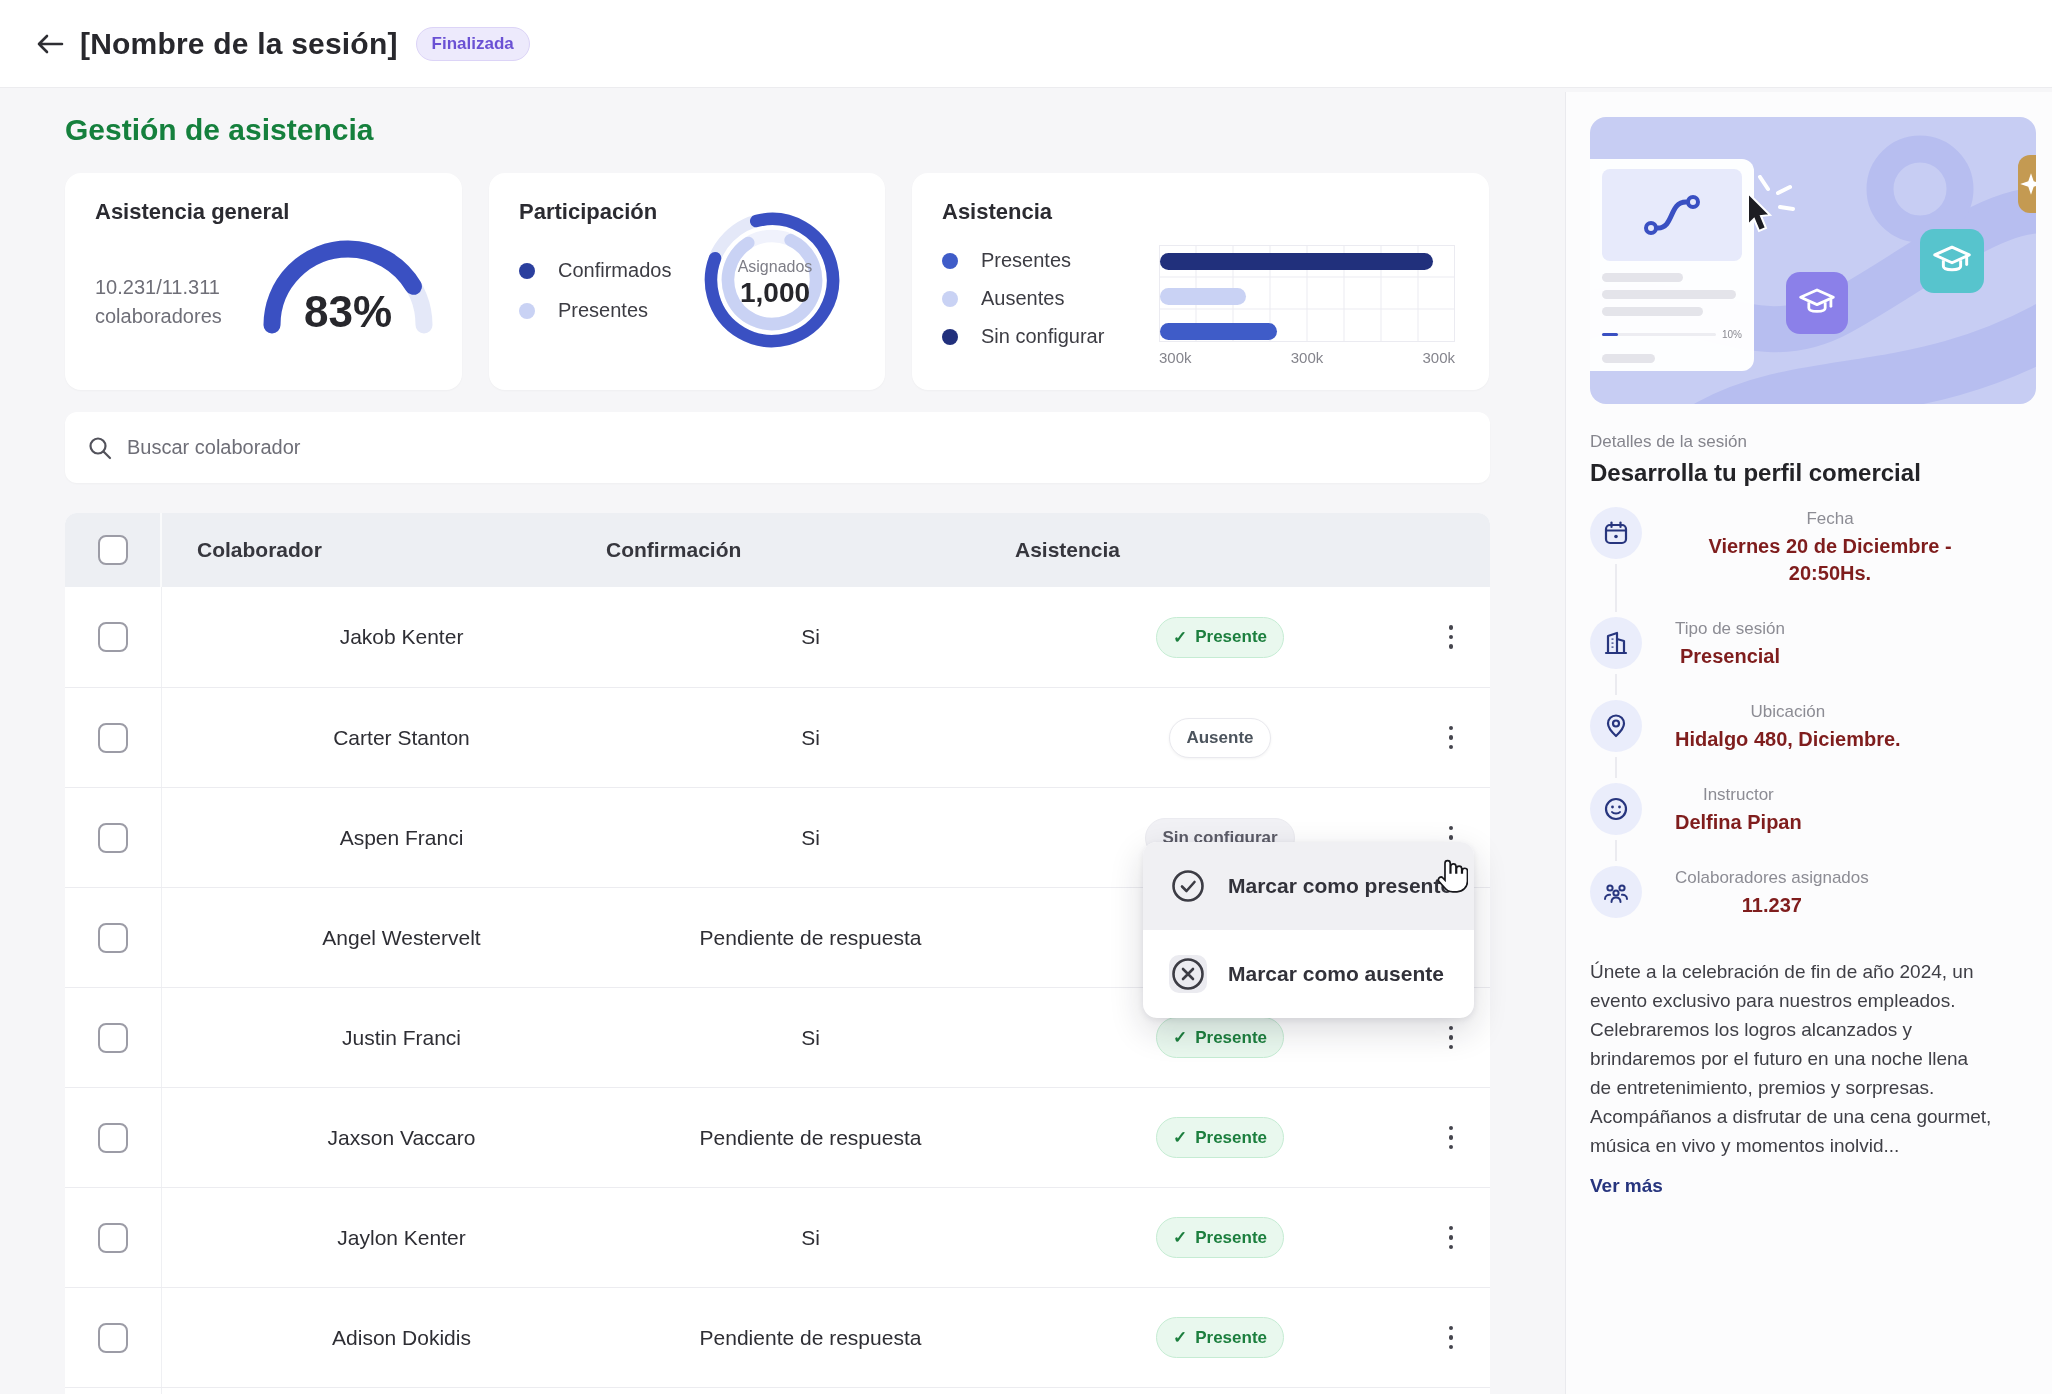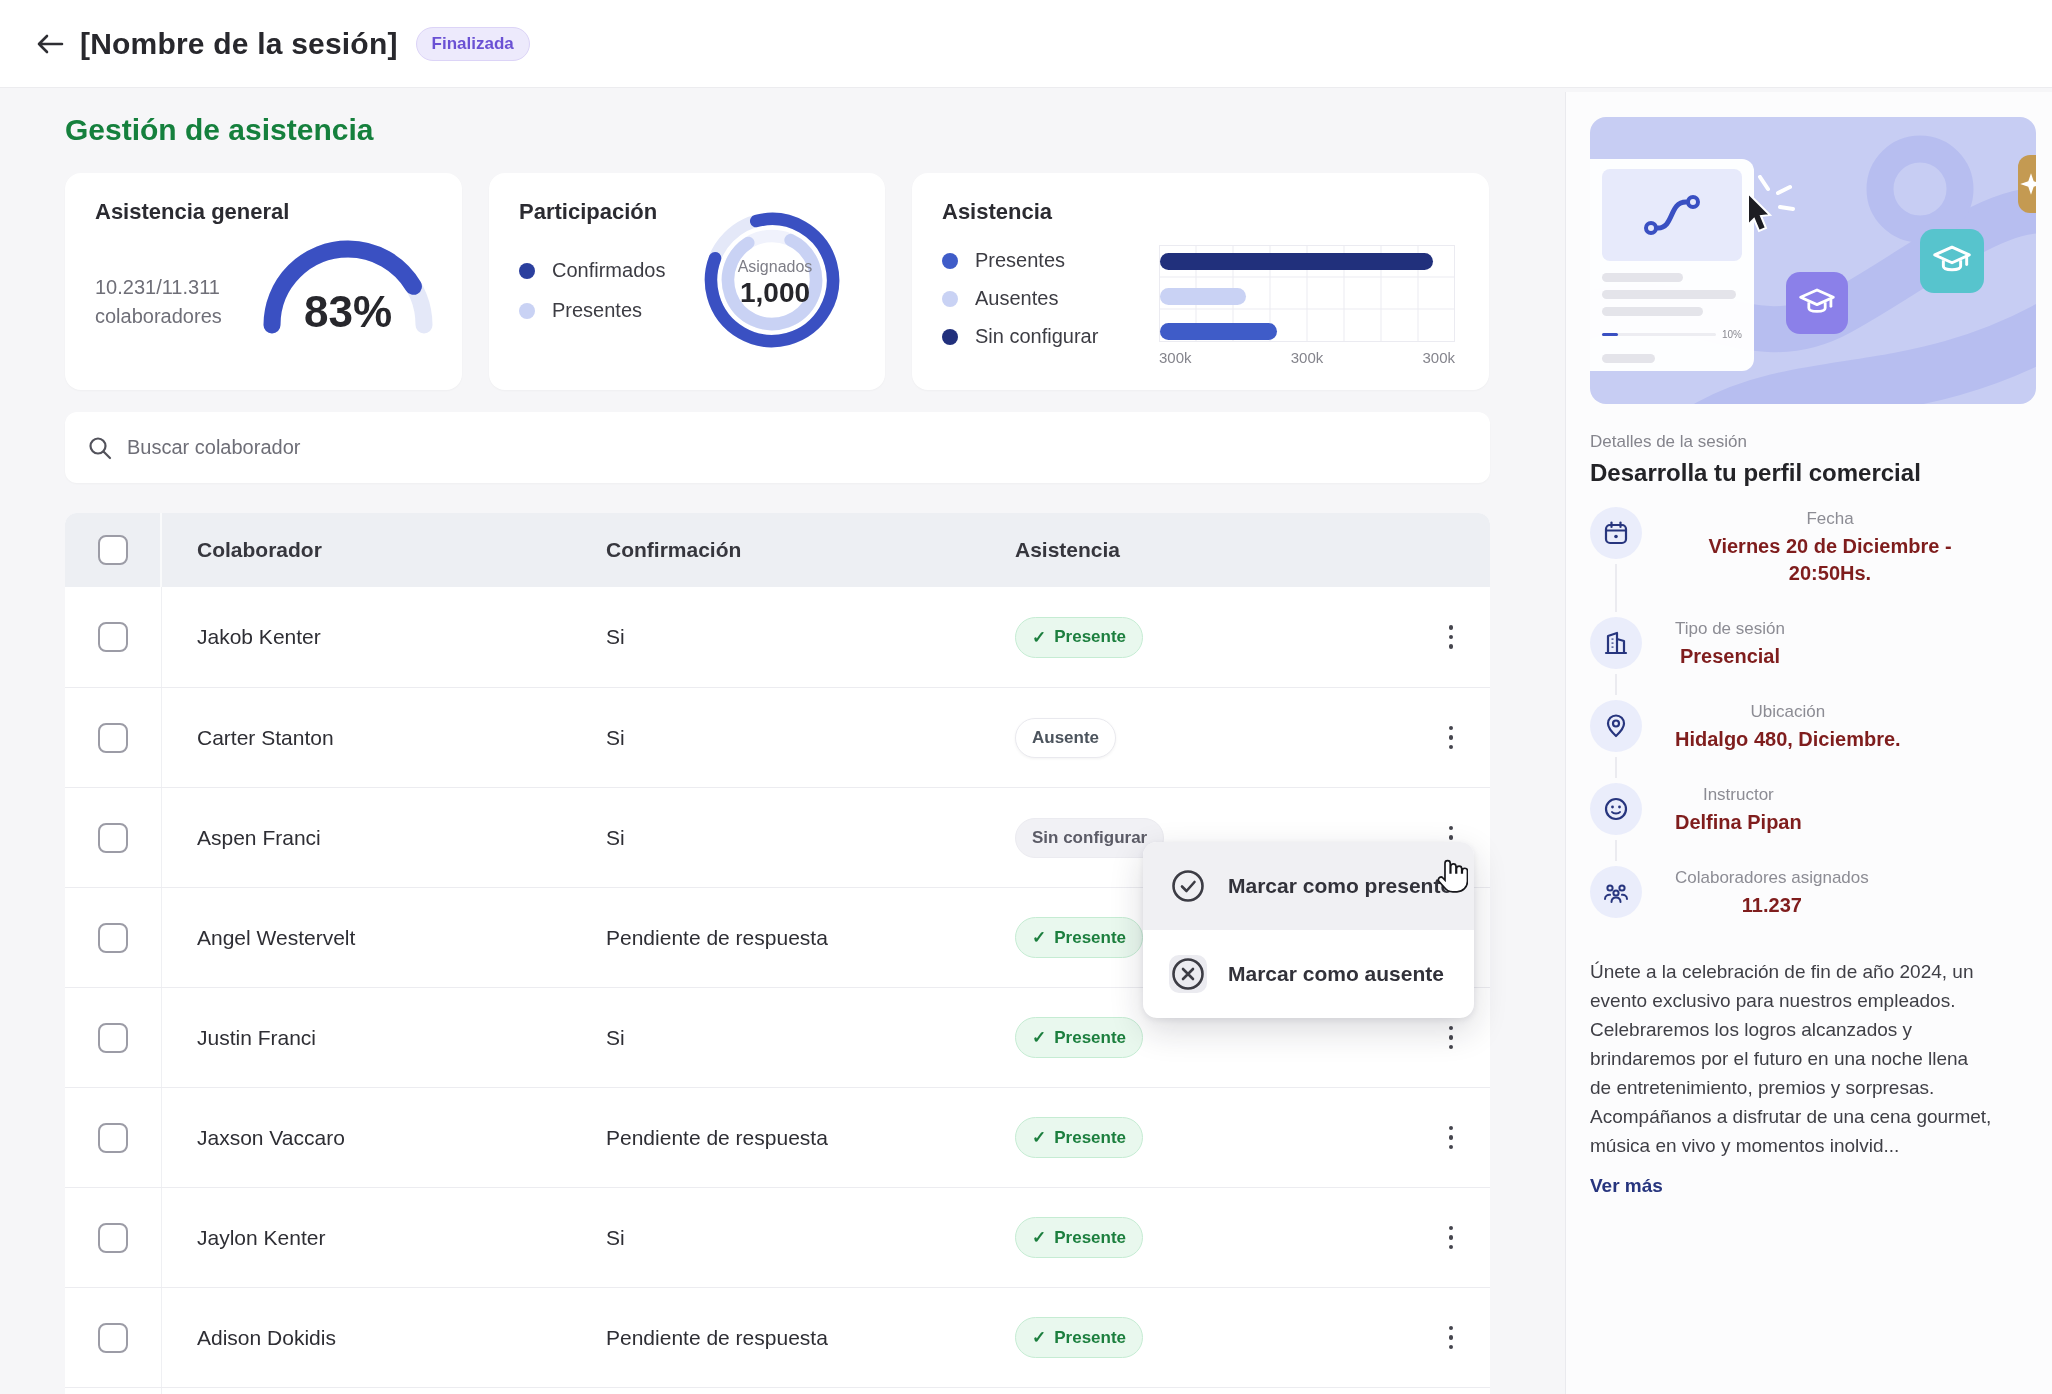--- a/index.html
+++ b/index.html
@@ -18,21 +18,21 @@
   .card2 { width:396px; }
   .card3 { width:577px; }
   .card-title { font-size:22px; font-weight:bold; color:#2b2b31; }
 
   .gen-stat { position:absolute; left:30px; top:100px; font-size:20px; color:#6f6f78; line-height:1.45; }
   .gauge-wrap { position:absolute; right:26px; top:42px; width:176px; height:140px; }
   .gauge-label { position:absolute; width:100%; text-align:center; bottom:18px; font-size:44px; font-weight:bold; color:#27272c; }
 
   .legend { display:flex; flex-direction:column; gap:17px; margin-top:34px; }
   .legend.tight { gap:15px; margin-top:24px; }
-  .lrow { display:flex; align-items:center; gap:17px; }
+  .lrow { display:flex; align-items:center; gap:23px; }
   .ldot { width:16px; height:16px; border-radius:50%; flex:none; }
   .ltext { font-size:20px; color:#3c3c43; }
   .donut-wrap { position:absolute; right:32px; top:32px; width:156px; height:156px; }
   .donut-center { position:absolute; inset:0; display:flex; flex-direction:column; align-items:center; justify-content:center; }
   .dc-label { font-size:16px; color:#7d7d86; }
   .dc-value { font-size:28px; font-weight:bold; color:#26262b; margin-top:1px; }
   .barchart { position:absolute; right:30px; top:72px; }
 
   .searchbar { margin-top:22px; height:71px; background:#fff; border-radius:12px; position:relative; box-shadow:0 1px 2px rgba(20,20,40,0.03); }
   .searchbar input { width:100%; height:100%; border:none; outline:none; background:transparent; padding-left:62px; font-size:20px; color:#3b82f6; font-family:"Liberation Sans",sans-serif; }
@@ -41,21 +41,21 @@
 
   .table { margin-top:30px; border-radius:12px 12px 0 0; overflow:hidden; background:#fff; }
   .thead { display:grid; grid-template-columns:97px 444px 409px 410px 1fr; height:74px; background:#edeff3; align-items:center; }
   .thead .cb-col { background:transparent; height:100%; display:flex; align-items:center; justify-content:center; }
   .th { font-size:21px; font-weight:bold; color:#36363d; }
   .th.name { padding-left:35px; }
   .trow { display:grid; grid-template-columns:97px 444px 409px 410px 1fr; height:100px; background:#fff; border-top:1px solid #ececf0; align-items:center; }
   .trow:first-child { border-top:none; }
   .trow .cb-col { background:#fff; border-right:1px solid #eff0f3; height:100%; display:flex; align-items:center; justify-content:center; }
   .thead .cb-col { border-right:2px solid #f9fafb; }
-  .td { font-size:21px; color:#2e2e34; }
+  .td { font-size:21px; color:#2e2e34;text-align:center; }
   .td.name { padding-left:35px; }
   .checkbox { width:30px; height:30px; border:2px solid #9c9ca6; border-radius:8px; background:#fff; }
   .badge { display:inline-flex; align-items:center; gap:8px; font-size:17px; font-weight:bold; padding:9px 16px; border-radius:999px; }
   .badge.present { background:#e9f8ee; border:1.5px solid #c5ecd3; color:#1c7f3e; }
   .badge.absent  { background:#fff; border:1.5px solid #e9e9ee; color:#4c545d; box-shadow:0 1px 3px rgba(0,0,0,0.05); }
   .badge.unset   { background:#f1f1f5; border:1.5px solid #ebebf0; color:#5b5b66; }
   .kebab { width:40px; height:40px; display:flex; flex-direction:column; align-items:center; justify-content:center; gap:5px; cursor:pointer; margin-left:6px; }
   .kebab i { width:4.5px; height:4.5px; border-radius:50%; background:#45454d; }
 
   .menu { position:absolute; left:1143px; top:842px; width:331px; background:#fff; border-radius:14px; box-shadow:0 12px 34px rgba(25,25,45,0.16), 0 2px 6px rgba(25,25,45,0.08); z-index:20; overflow:hidden; }

